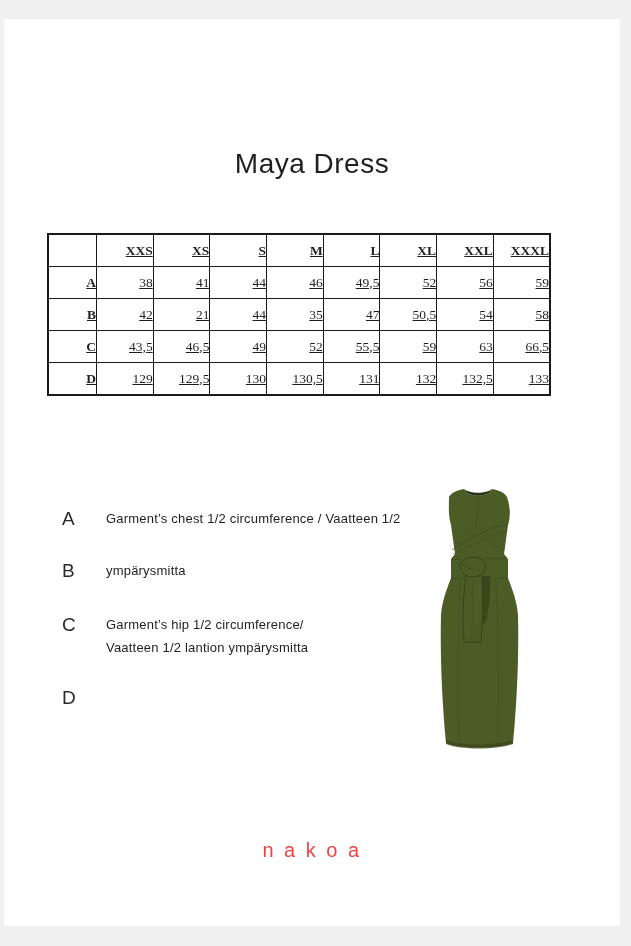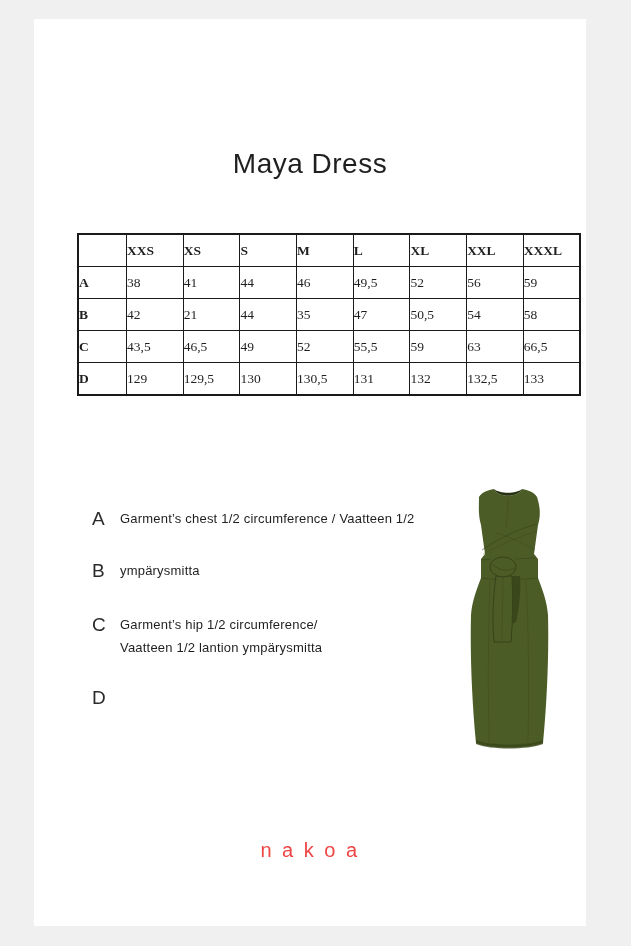--- a/index.html
+++ b/index.html
@@ -2,54 +2,54 @@
 <html style="--bg: #f0f0f0; --card: #ffffff; --ink: #1f1f1f; --line: #1a1a1a; --dress: #4c5c26;"><head>
 <meta charset="utf-8">
 <style>
   html,body{margin:0;padding:0;}
   body{
     background:var(--bg,#f0f0f0);
     font-family:"Liberation Sans",sans-serif;
     -webkit-font-smoothing:antialiased;
   }
   .stage{position:relative;width:631px;height:946px;background:var(--bg,#f0f0f0);overflow:hidden;}
-  .card{position:absolute;left:34px;top:19px;width:552px;height:907px;background:var(--card,#ffffff);}
+  .card{position:absolute;left:4px;top:19px;width:616px;height:907px;background:var(--card,#ffffff);}
 
   .title{
     position:absolute;left:0;top:129px;width:100%;margin:0;
     text-align:center;font-size:28px;font-weight:400;letter-spacing:.5px;
     color:var(--ink,#1f1f1f);font-family:"Liberation Sans",sans-serif;
   }
 
   .size-table{
     position:absolute;left:43px;top:214px;width:504px;
     border-collapse:collapse;table-layout:fixed;
     font-family:"Liberation Serif",serif;color:var(--ink,#1f1f1f);
     border:2px solid var(--line,#1a1a1a);
   }
   .size-table th,.size-table td{
     border:1.5px solid var(--line,#1a1a1a);
-    height:31px;text-align:left;vertical-align:middle;
-    font-size:13.5px;padding:0;
+    height:31px;text-align:right;vertical-align:middle;
+    font-size:13.5px;padding:0;text-decoration:underline;
   }
   .size-table thead th{font-weight:bold;}
   .size-table th.corner{width:47px;}
   .size-table th.row-head{font-weight:bold;}
   .size-table td{font-weight:normal;margin-top:8px;}
 
   .legend{position:absolute;left:58px;top:488px;}
   .legend-item{display:flex;margin-bottom:29px;}
   .legend-item:nth-child(2){margin-bottom:31px;}
   .legend-item:nth-child(3){margin-bottom:27px;}
   .legend-key{
     width:28px;flex:0 0 28px;font-size:19px;line-height:23px;
     color:#2a2a2a;font-weight:400;
   }
   .legend-text{font-size:13px;line-height:23px;color:#1f1f1f;letter-spacing:.2px;}
-  .legend-text div{white-space:pre;}
+  .legend-text div{white-space:pre;margin-left:16px;}
   .legend-item:nth-child(4) .legend-text{padding-left:10px;}
 
   .dress{position:absolute;left:434px;top:465px;width:83px;height:272px;}
   .dress svg{display:block;width:100%;height:100%;}
   .dress-base{fill:var(--dress,#4c5c26);}
   .dress-dark{fill:#39471a;}
   .dress-darkest{fill:#273212;}
   .dress-line{stroke:#36431a;stroke-width:1;fill:none;opacity:.6;}
   .dress-line.soft{opacity:.35;}
   .dress-knot{fill:var(--dress,#4c5c26);stroke:#36431a;stroke-width:1;}

